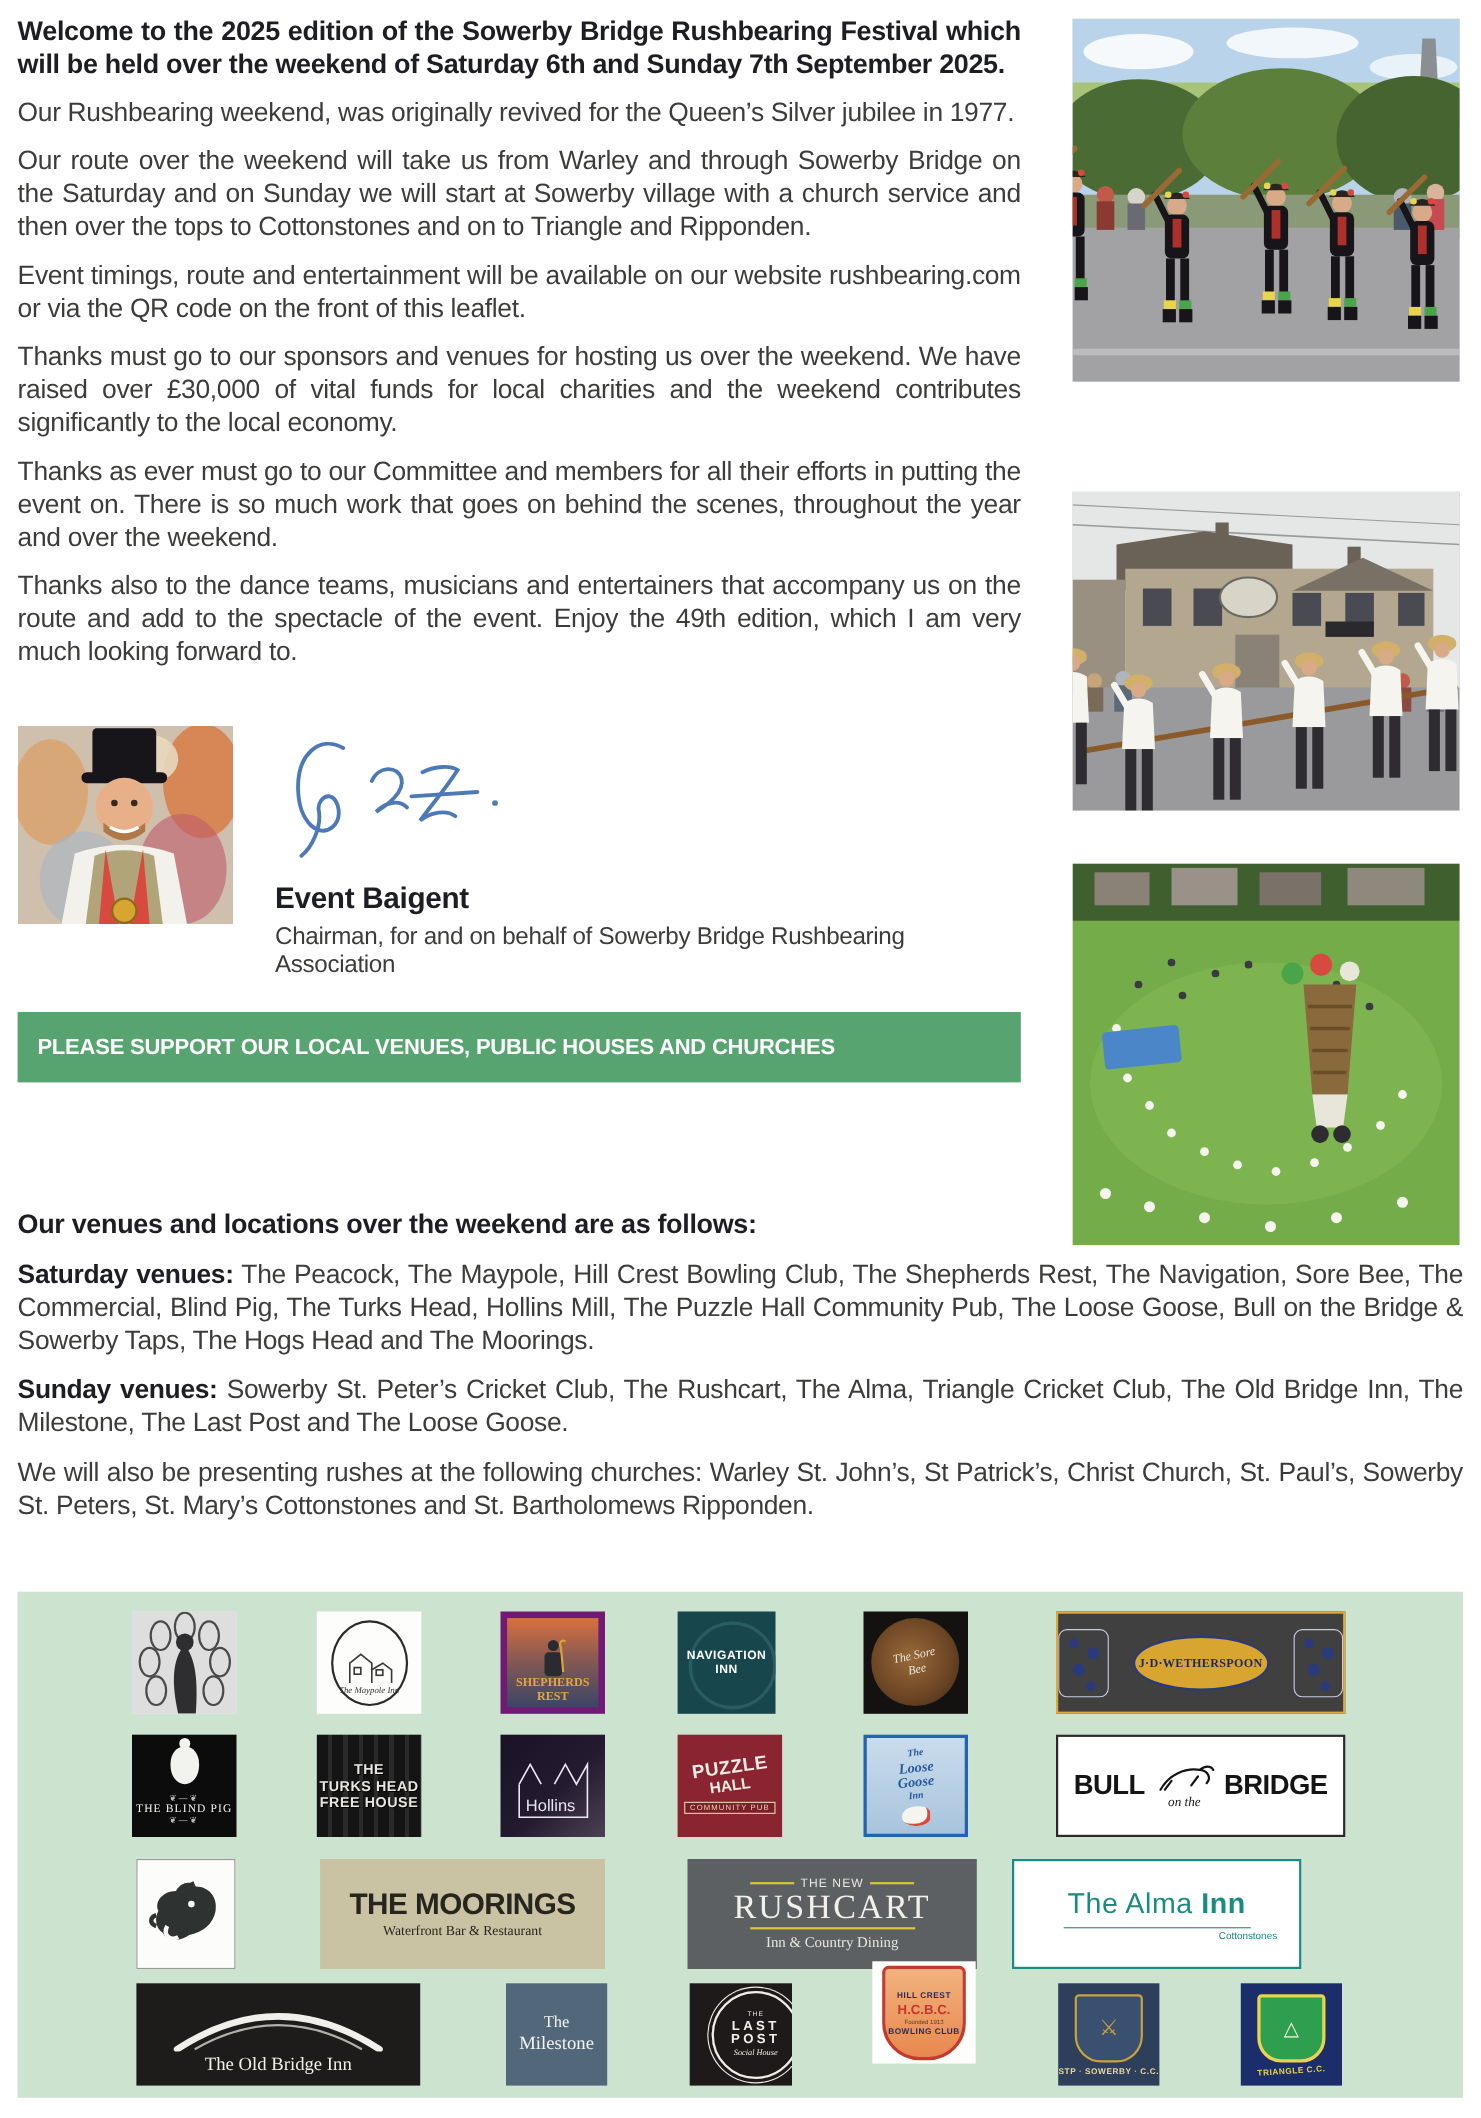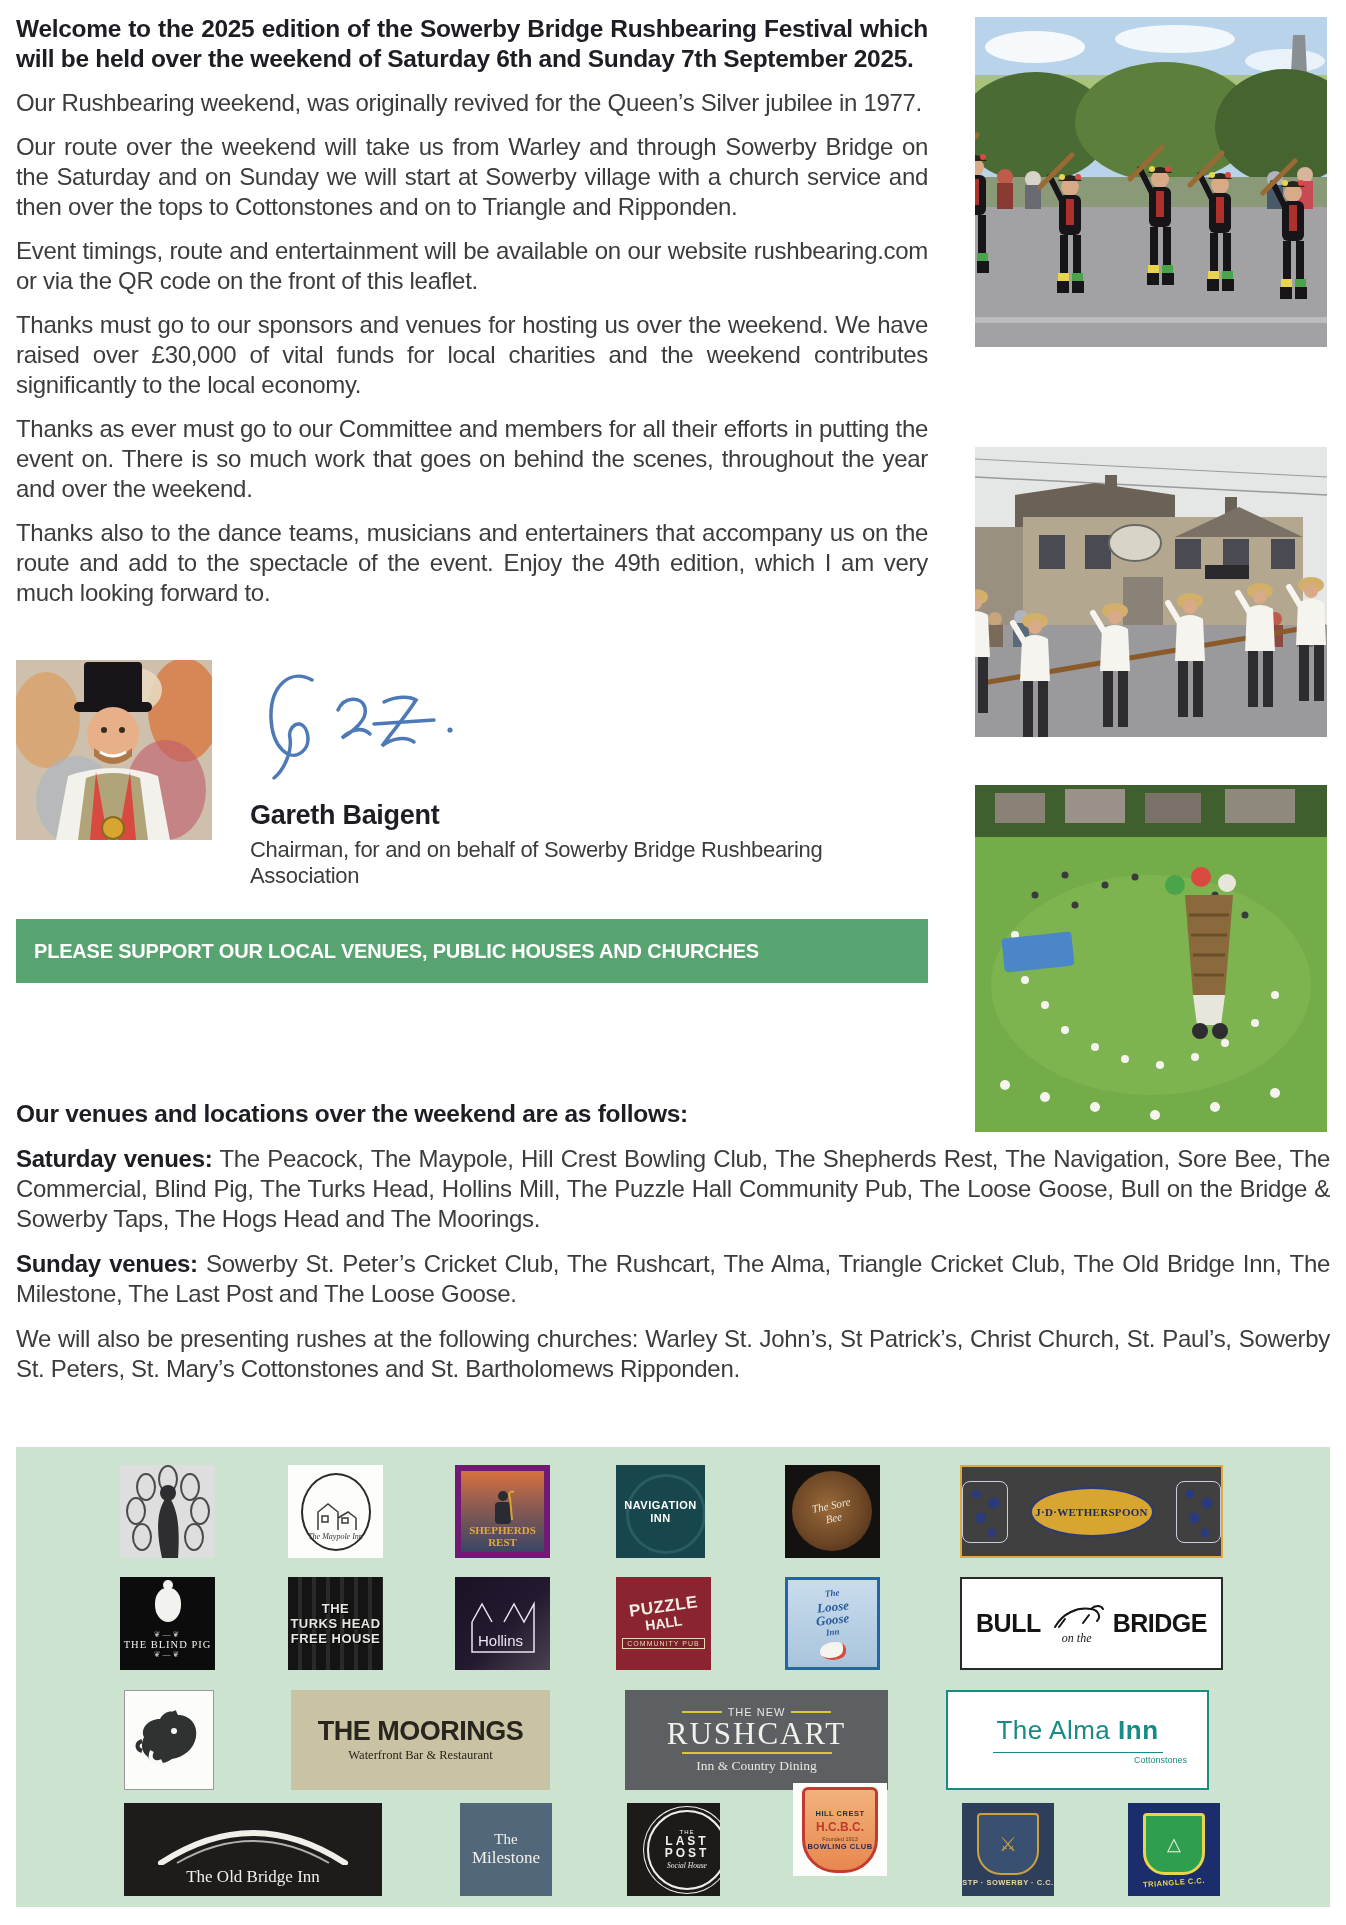--- a/index.html
+++ b/index.html
@@ -167,21 +167,21 @@
       <div class="sig-right">
         <svg width="220" height="118" viewBox="0 0 220 118">
           <g fill="none" stroke="#4e79b7" stroke-width="3.5" stroke-linecap="round">
             <path d="M62,16 C40,4 20,22 21,54 C22,84 40,98 52,88 C62,80 58,62 50,60 C44,59 38,66 40,74 C42,88 34,106 24,114"></path>
             <path d="M88,46 C94,32 112,32 115,44 C118,56 102,68 92,74 C100,66 112,62 120,70"></path>
             <path d="M134,38 C146,32 160,32 166,36 C156,52 142,68 132,82 C142,74 156,72 164,78"></path>
             <path d="M124,60 L184,56"></path>
             <circle cx="200" cy="66" r="2.6" fill="#4e79b7" stroke="none"></circle>
           </g>
         </svg>
-        <div class="sig-name">Gareth Baigent</div>
+        <div class="sig-name">Event Baigent</div>
         <div class="sig-title">Chairman, for and on behalf of Sowerby Bridge Rushbearing Association</div>
       </div>
     </div>
 
     <div class="banner">
       <span>PLEASE SUPPORT OUR LOCAL VENUES, PUBLIC HOUSES AND CHURCHES</span>
     </div>
   </div>
 
   <div class="photo" style="top:17px;height:330px;">
@@ -477,21 +477,21 @@
       <span class="moor-sub">Waterfront Bar &amp; Restaurant</span>
     </div>
 
     <div class="tile t-rushcart" style="left:609px;top:243px;width:263px;height:100px;">
       <span class="rc-new">THE NEW</span>
       <span class="rc-big">RUSHCART</span>
       <div class="rc-line"></div>
       <span class="rc-sub">Inn &amp; Country Dining</span>
     </div>
 
-    <div class="tile t-alma" style="left:930px;top:243px;width:263px;height:100px;">
+    <div class="tile t-alma" style="left:904px;top:243px;width:263px;height:100px;">
       <span class="alma-main"><span>The Alma </span><b>Inn</b></span>
       <div class="alma-rule"></div>
       <span class="alma-sub">Cottonstones</span>
     </div>
 
     <div class="tile t-oldbridge" style="left:108px;top:356px;width:258px;height:93px;">
       <svg width="220" height="52" viewBox="0 0 220 52">
         <path d="M18,50 Q110,-10 202,50" fill="none" stroke="#f0efe9" stroke-width="6" stroke-linecap="round"></path>
         <path d="M34,50 Q110,6 186,50" fill="none" stroke="#f0efe9" stroke-width="2" opacity="0.7"></path>
       </svg>

